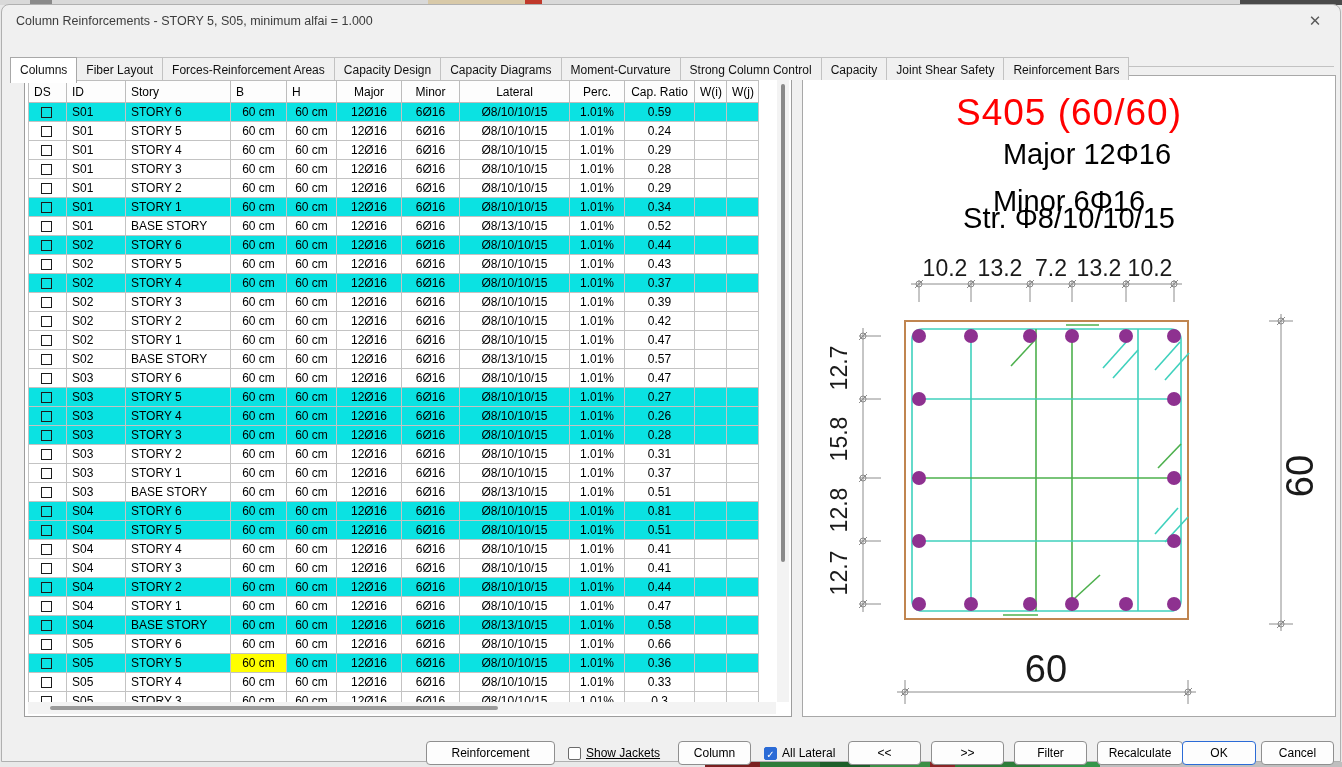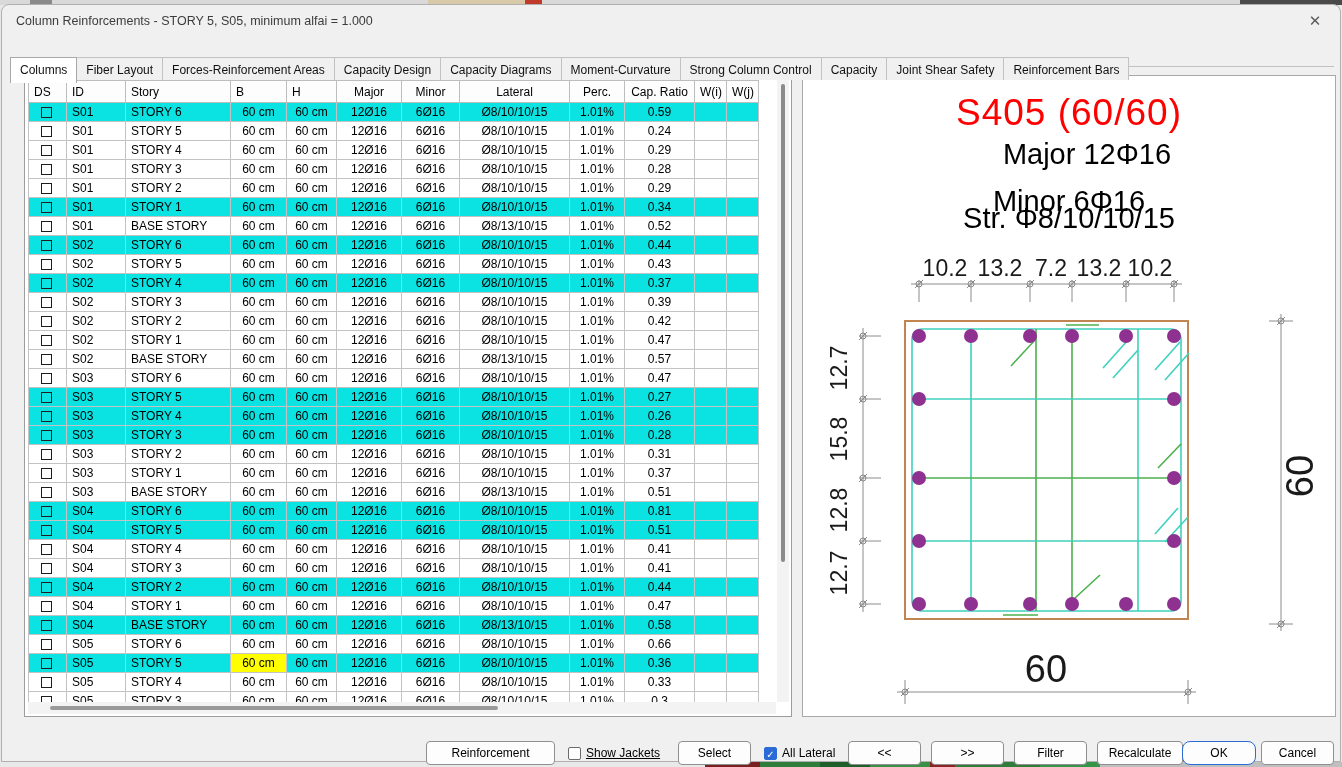--- a/index.html
+++ b/index.html
@@ -699,24 +699,24 @@
       </g>
       <text x="243" y="606" font-size="38" fill="#1a1a1a" text-anchor="middle">60</text>
     </svg>
   </div>
 
   <div class="btn" style="left:424px;width:129px;">Reinforcement Calculator</div>
   <div class="fchk" style="left:566px;text-decoration:underline;">
     <span class="fbox"></span>
     <span>Show Jackets</span>
   </div>
-  <div class="btn" style="left:676px;width:73px;">Select</div>
+  <div class="btn" style="left:676px;width:73px;">Column</div>
   <div class="fchk" style="left:762px;">
     <span class="fbox on">✓</span>
     <span>All Lateral</span>
   </div>
   <div class="btn" style="left:846px;width:73px;">&lt;&lt;</div>
   <div class="btn" style="left:929px;width:73px;">&gt;&gt;</div>
   <div class="btn" style="left:1012px;width:73px;">Filter</div>
   <div class="btn" style="left:1095px;width:86px;">Recalculate</div>
-  <div class="btn default" style="left:1180px;width:74px;border-radius:8px;">OK</div>
+  <div class="btn default" style="left:1180px;width:74px;">OK</div>
   <div class="btn" style="left:1259px;width:73px;">Cancel</div>
 </div>
 
 </body></html>

